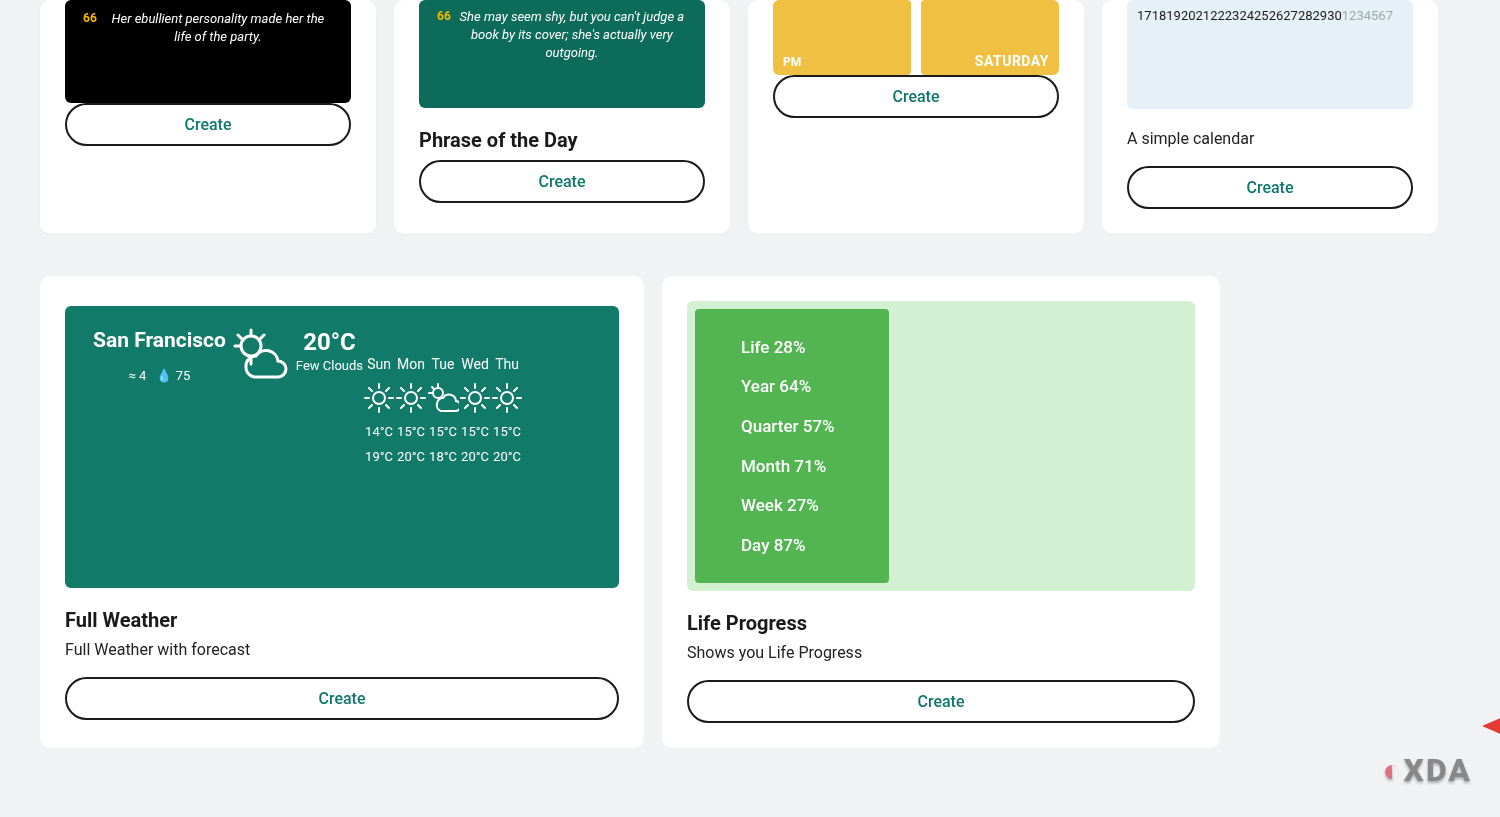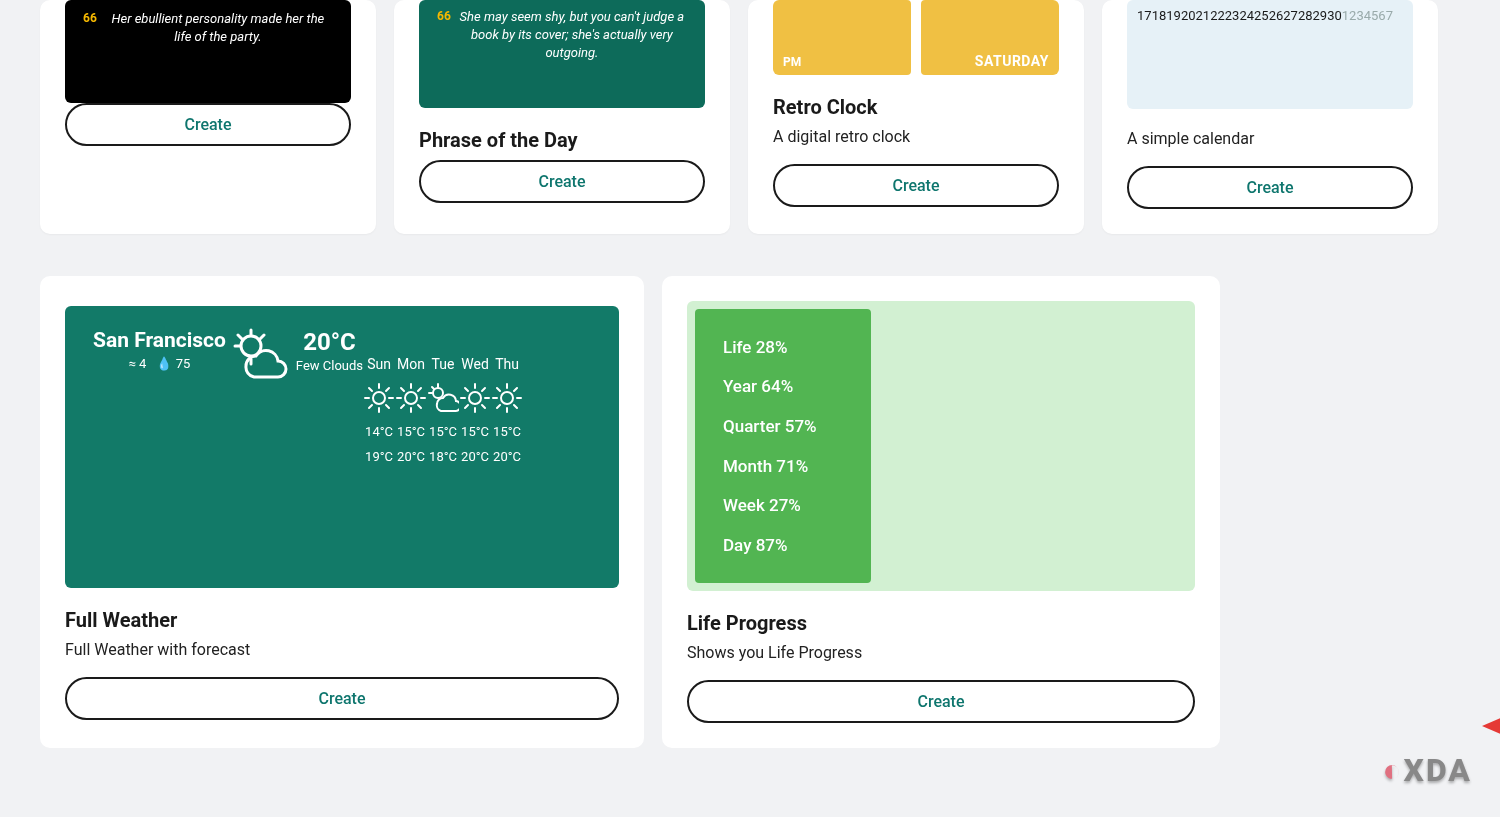--- a/index.html
+++ b/index.html
@@ -22,33 +22,33 @@
 .retrobox{flex:1;background:#f0c043;border-radius:4px;display:flex;align-items:flex-end;justify-content:space-between;padding:6px 10px;color:#fff;font-weight:700;font-size:12px}
 .retrobox .r{font-size:14px;letter-spacing:.5px}
 .cal .preview{height:109px;background:#e6f1f7;padding:4px 10px;font-size:13px;color:#1a1a1a;align-items:stretch}
 .calrow{display:flex;justify-content:space-around;padding:4px 0}
 .calrow.pad{color:#9aa}
 .row2{display:flex;gap:18px}
 .bigcard{background:#fff;border-radius:10px;display:flex;flex-direction:column}
 .weather{width:604px}
 .weather .preview{margin:30px 25px 0;height:282px;background:#127a68;color:#fff;padding:22px 28px}
 .wtop{display:flex;justify-content:space-between;align-items:flex-start}
-.city{font-size:21px;font-weight:700;margin-bottom:4px;text-align:center}
+.city{font-size:21px;font-weight:700;margin-bottom:16px;text-align:center}
 .sub{font-size:13px;display:flex;gap:10px;justify-content:center}
 .temp{font-size:24px;font-weight:700;text-align:center}
 .cond{font-size:13px;text-align:center;margin-top:2px}
 .wicon{width:70px;height:55px}
 .forecast{display:flex;justify-content:space-between;margin-top:28px}
 .fday{display:flex;flex-direction:column;align-items:center;gap:10px;font-size:13px}
 .fday .dname{font-size:14px}
 .sun{width:32px;height:32px}
 .life{width:558px}
 .life .preview{margin:25px 25px 0;height:290px;background:#d2f0d2;padding:8px}
 .lifein{background:#52b552;border-radius:4px;height:100%;padding:18px 28px;display:flex;flex-direction:column;justify-content:space-around}
-.prow{display:flex;align-items:center;}
+.prow{display:flex;align-items:center;gap:18px}
 .pbar{flex:1;height:18px;background:#e6f4e0;border-radius:999px;overflow:hidden}
 .pfill{height:100%;background:#3a4a4a;border-radius:999px}
 .plabel{color:#fff;font-size:17px;font-weight:500;min-width:120px}
 .logo{position:fixed;right:28px;bottom:28px;font-size:32px;font-weight:800;color:#888;letter-spacing:2px;display:flex;align-items:center;text-shadow:0 2px 3px rgba(0,0,0,.3)}
 .logo .x{color:#e07080}
 </style>
 </head>
 <body>
 
 <div class="grid">
@@ -79,24 +79,20 @@
   <div class="card topcard retro">
     <div class="preview">
       <div class="retrobox">
           <span>PM</span>
           <span></span>
         </div>
       <div class="retrobox">
           <span></span>
           <span class="r">SATURDAY</span>
         </div>
-    </div>
-    <div class="ctext">
-      <div class="ctitle">Retro Clock</div>
-      <div class="cdesc">A digital retro clock</div>
     </div>
     <button class="createbtn">Create</button>
   </div>
 
   <div class="card topcard cal">
     <div class="preview" id="calprev">
         <div class="calrow">
           <span>17</span>
           <span>18</span>
           <span>19</span>

